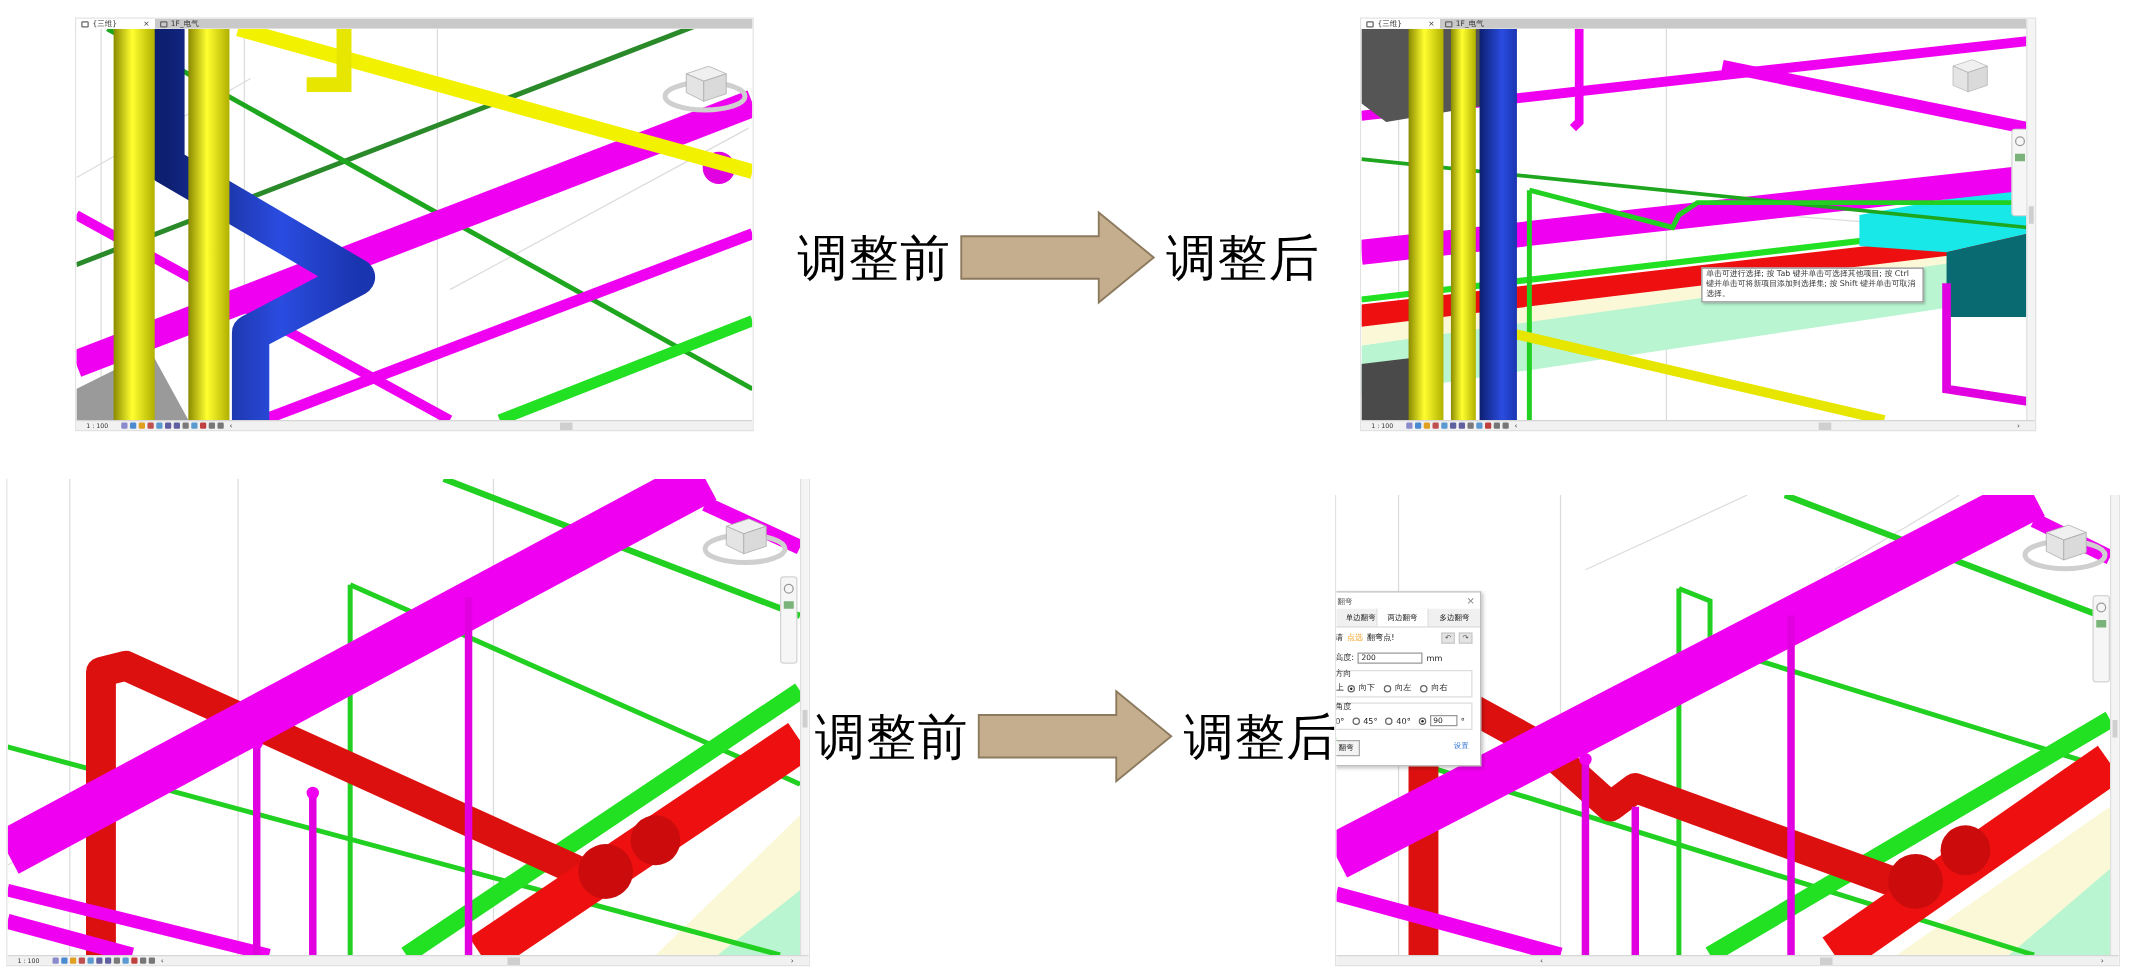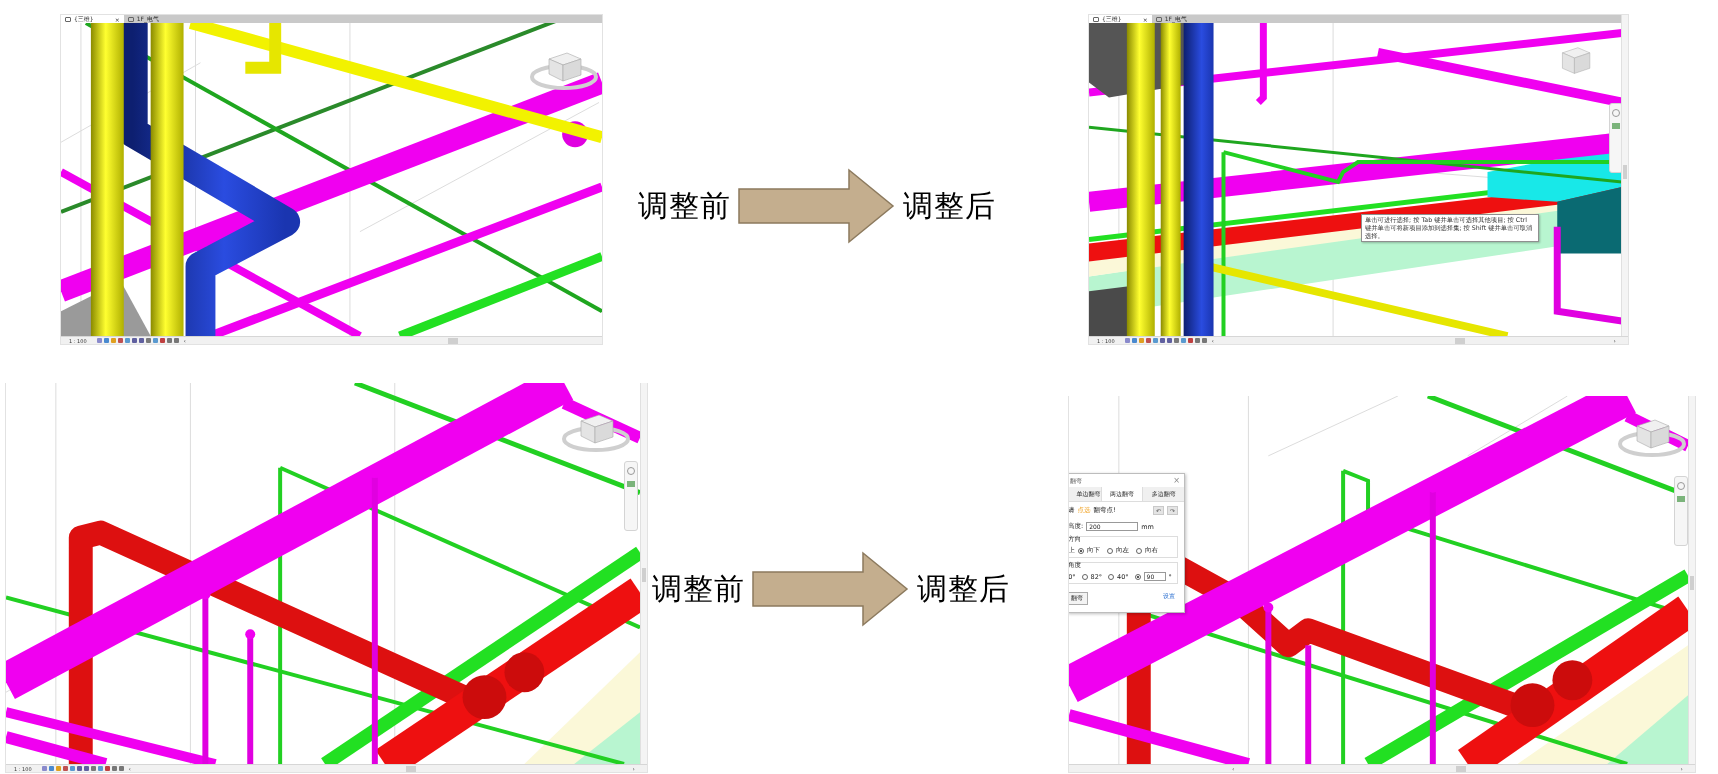--- a/index.html
+++ b/index.html
@@ -26,21 +26,21 @@
 
   .vscroll { position: absolute; right: 0; top: 0; bottom: 8px; width: 7px; background: #f4f4f4; border-left: 1px solid #e0e0e0; }
   .vscroll .thumb { position: absolute; left: 1px; width: 4px; height: 14px; background: #cfcfcf; }
 
   .viewcube { position: absolute; width: 70px; height: 50px; }
   .navbar { position: absolute; width: 14px; height: 70px; background: #f6f6f6; border: 1px solid #d4d4d4; border-radius: 3px; }
   .navbar .btn { width: 8px; height: 8px; border: 1px solid #999; border-radius: 50%; margin: 5px auto 0; }
   .navbar .btn2 { width: 8px; height: 6px; background: #7bb47b; margin: 6px auto 0; }
 
   .label-row { position: absolute; display: flex; align-items: center; }
-  .stage-label { font-family: "DejaVu Sans", sans-serif; font-size: 30px; color: #000; letter-spacing: 1px; white-space: nowrap; }
+  .stage-label { font-family: "DejaVu Sans", sans-serif; font-size: 40px; color: #000; letter-spacing: 1px; white-space: nowrap; }
   .arrow { width: 160px; height: 76px; margin: 0 6px; }
 
   .tooltip { position: absolute; background: #ffffff; border: 1px solid #8f8f8f; font-size: 6.3px; line-height: 8px; color: #333; padding: 1px 3px; width: 178px; box-shadow: 1px 1px 2px rgba(0,0,0,0.25); }
 
   .dialog { position: absolute; background: #ffffff; border: 1px solid #bdbdbd; box-shadow: 1px 1px 3px rgba(0,0,0,0.25); font-size: 6.5px; color: #222; overflow: hidden; }
   .dialog .close { position: absolute; right: 4px; top: 2px; font-size: 8px; color: #888; }
   .dialog .title { position: absolute; left: 2px; top: 3px; font-size: 6px; color: #555; }
   .dialog .tabs { position: absolute; left: 0; right: 0; top: 13px; height: 15px; display: flex; border-bottom: 1px solid #ddd; background: #f0f0f0; }
   .dialog .tabs .t { flex: 1; display: flex; align-items: center; justify-content: center; white-space: nowrap; font-size: 6px; }
   .dialog .tabs .t.active { background: #ffffff; border-left: 1px solid #ddd; border-right: 1px solid #ddd; }
@@ -372,21 +372,21 @@
         <span class="radio" style="margin-left:4px;"></span>
         <span>向右</span>
       </div>
       <div class="group" style="top:88px;height:22px;"></div>
       <div class="row" style="top:87px;">
         <span>角度</span>
       </div>
       <div class="row" style="top:98px;">
         <span style="margin-left:-4px;">30°</span>
         <span class="radio" style="margin-left:3px;"></span>
-        <span>82°</span>
+        <span>45°</span>
         <span class="radio" style="margin-left:3px;"></span>
         <span>40°</span>
         <span class="radio on" style="margin-left:3px;"></span>
         <span class="inp" style="width:22px;">90</span>
         <span>°</span>
       </div>
       <span class="btn" style="top:118px;">翻弯</span>
       <span class="link" style="top:118px;">设置</span>
     </div>
   </div>

